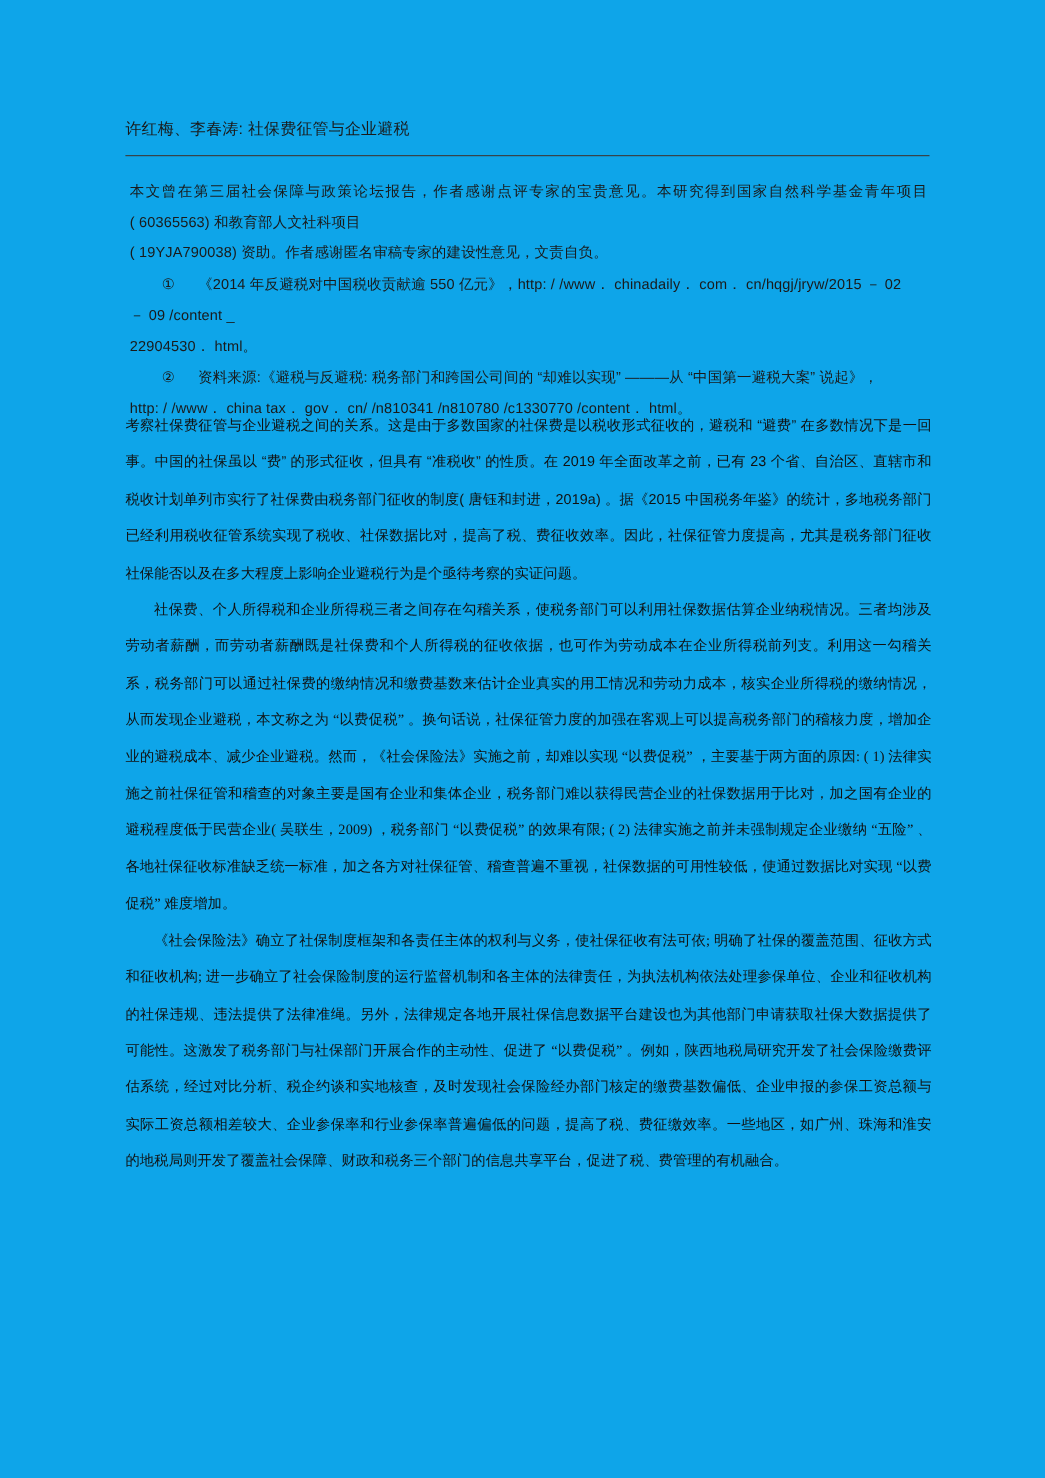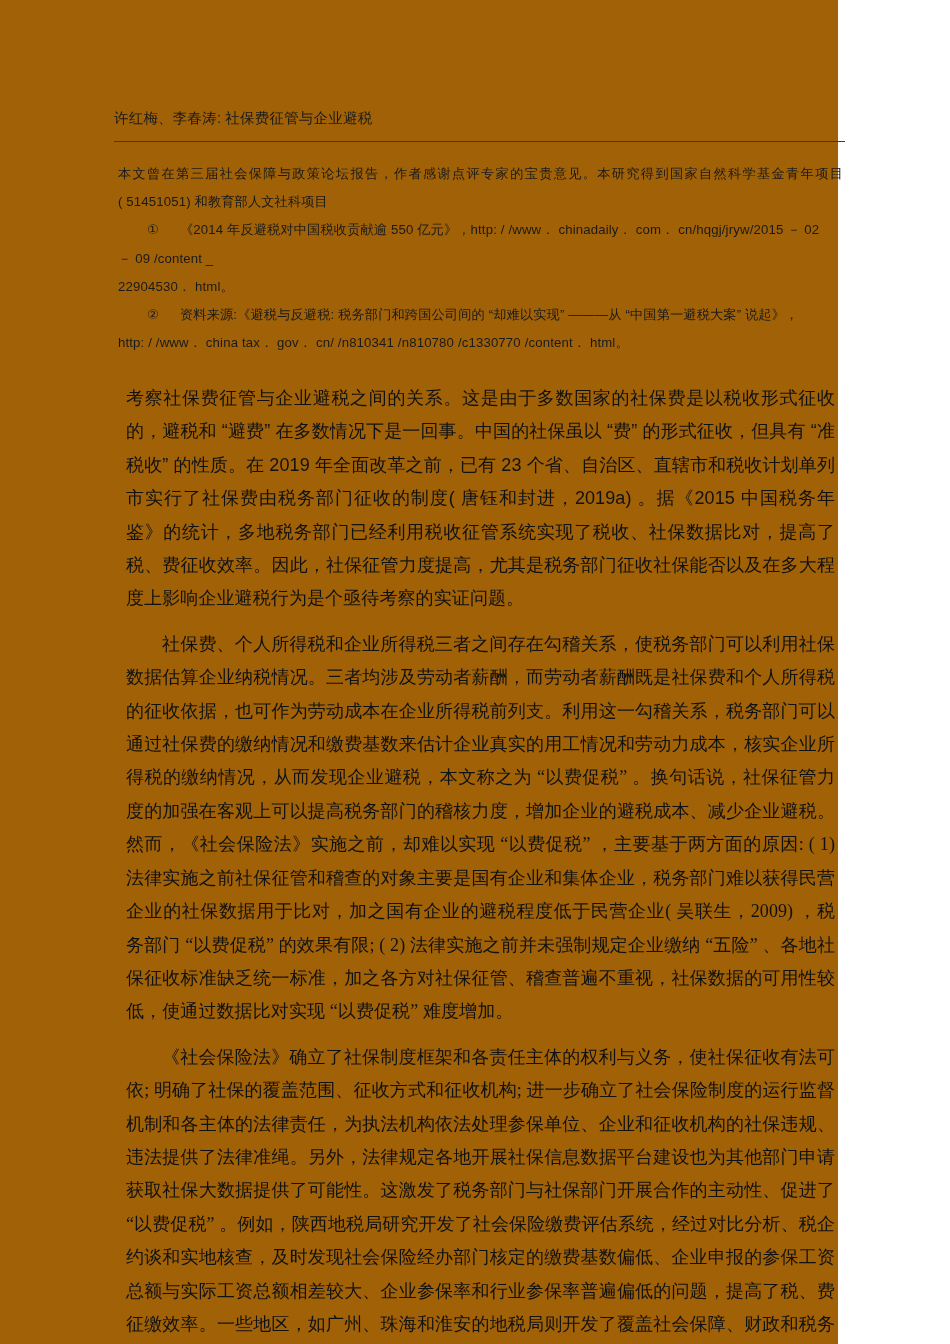--- a/index.html
+++ b/index.html
@@ -9,23 +9,23 @@
   }
   body {
     width: 950px;
     height: 1344px;
     font-family: "Liberation Sans", "DejaVu Sans", sans-serif;
     color: #000000;
     -webkit-font-smoothing: antialiased;
   }
   .page {
     position: relative;
-    width: 838px;
+    width: 950px;
     height: 1344px;
-    background: #a16207;
+    background: #0ea5e9;
     box-sizing: border-box;
   }
 
   
   .running-header {
     position: absolute;
     left: 114px;
     top: 108px;
     width: 732px;
     font-size: 14.5px;
@@ -75,22 +75,22 @@
   }
 
   
   .body-block {
     position: absolute;
     left: 114px;
     top: 370px;
     width: 733px;
   }
   .body-para {
-    margin: 12px;
-    font-size: 18px;
+    margin: 0;
+    font-size: 13px;
     line-height: 33.4px;
     color: #111111;
     text-align: justify;
     text-justify: inter-ideograph;
     letter-spacing: 0.1px;
   }
   .body-para.indent {
     text-indent: 2em;
     font-family: Liberation Serif, serif;
   }
@@ -101,22 +101,23 @@
 <div class="page">
 
   <div class="running-header">许红梅、李春涛: 社保费征管与企业避税</div>
 
   <div class="header-rule"></div>
 
   <div class="notes-block">
 
     <p class="note-line note-para note-justify">本文曾在第三届社会保障与政策论坛报告，作者感谢点评专家的宝贵意见。本研究得到国家自然科学基金青年项目</p>
 
-    <p class="note-line note-para">( 51451051) 和教育部人文社科项目</p>
+    <p class="note-line note-para">( 60365563) 和教育部人文社科项目</p>
 
+    <p class="note-line note-para">( 19YJA790038) 资助。作者感谢匿名审稿专家的建设性意见，文责自负。</p>
 
     <p class="note-line note-para">
       <span class="note-marker">①</span><span>《2014 年反避税对中国税收贡献逾 550 亿元》，http: / /www． chinadaily． com． cn/hqgj/jryw/2015 － 02</span>
     </p>
 
     <p class="note-line note-para">－ 09 /content _</p>
 
     <p class="note-line note-para">22904530． html。</p>
 
     <p class="note-line note-para">

